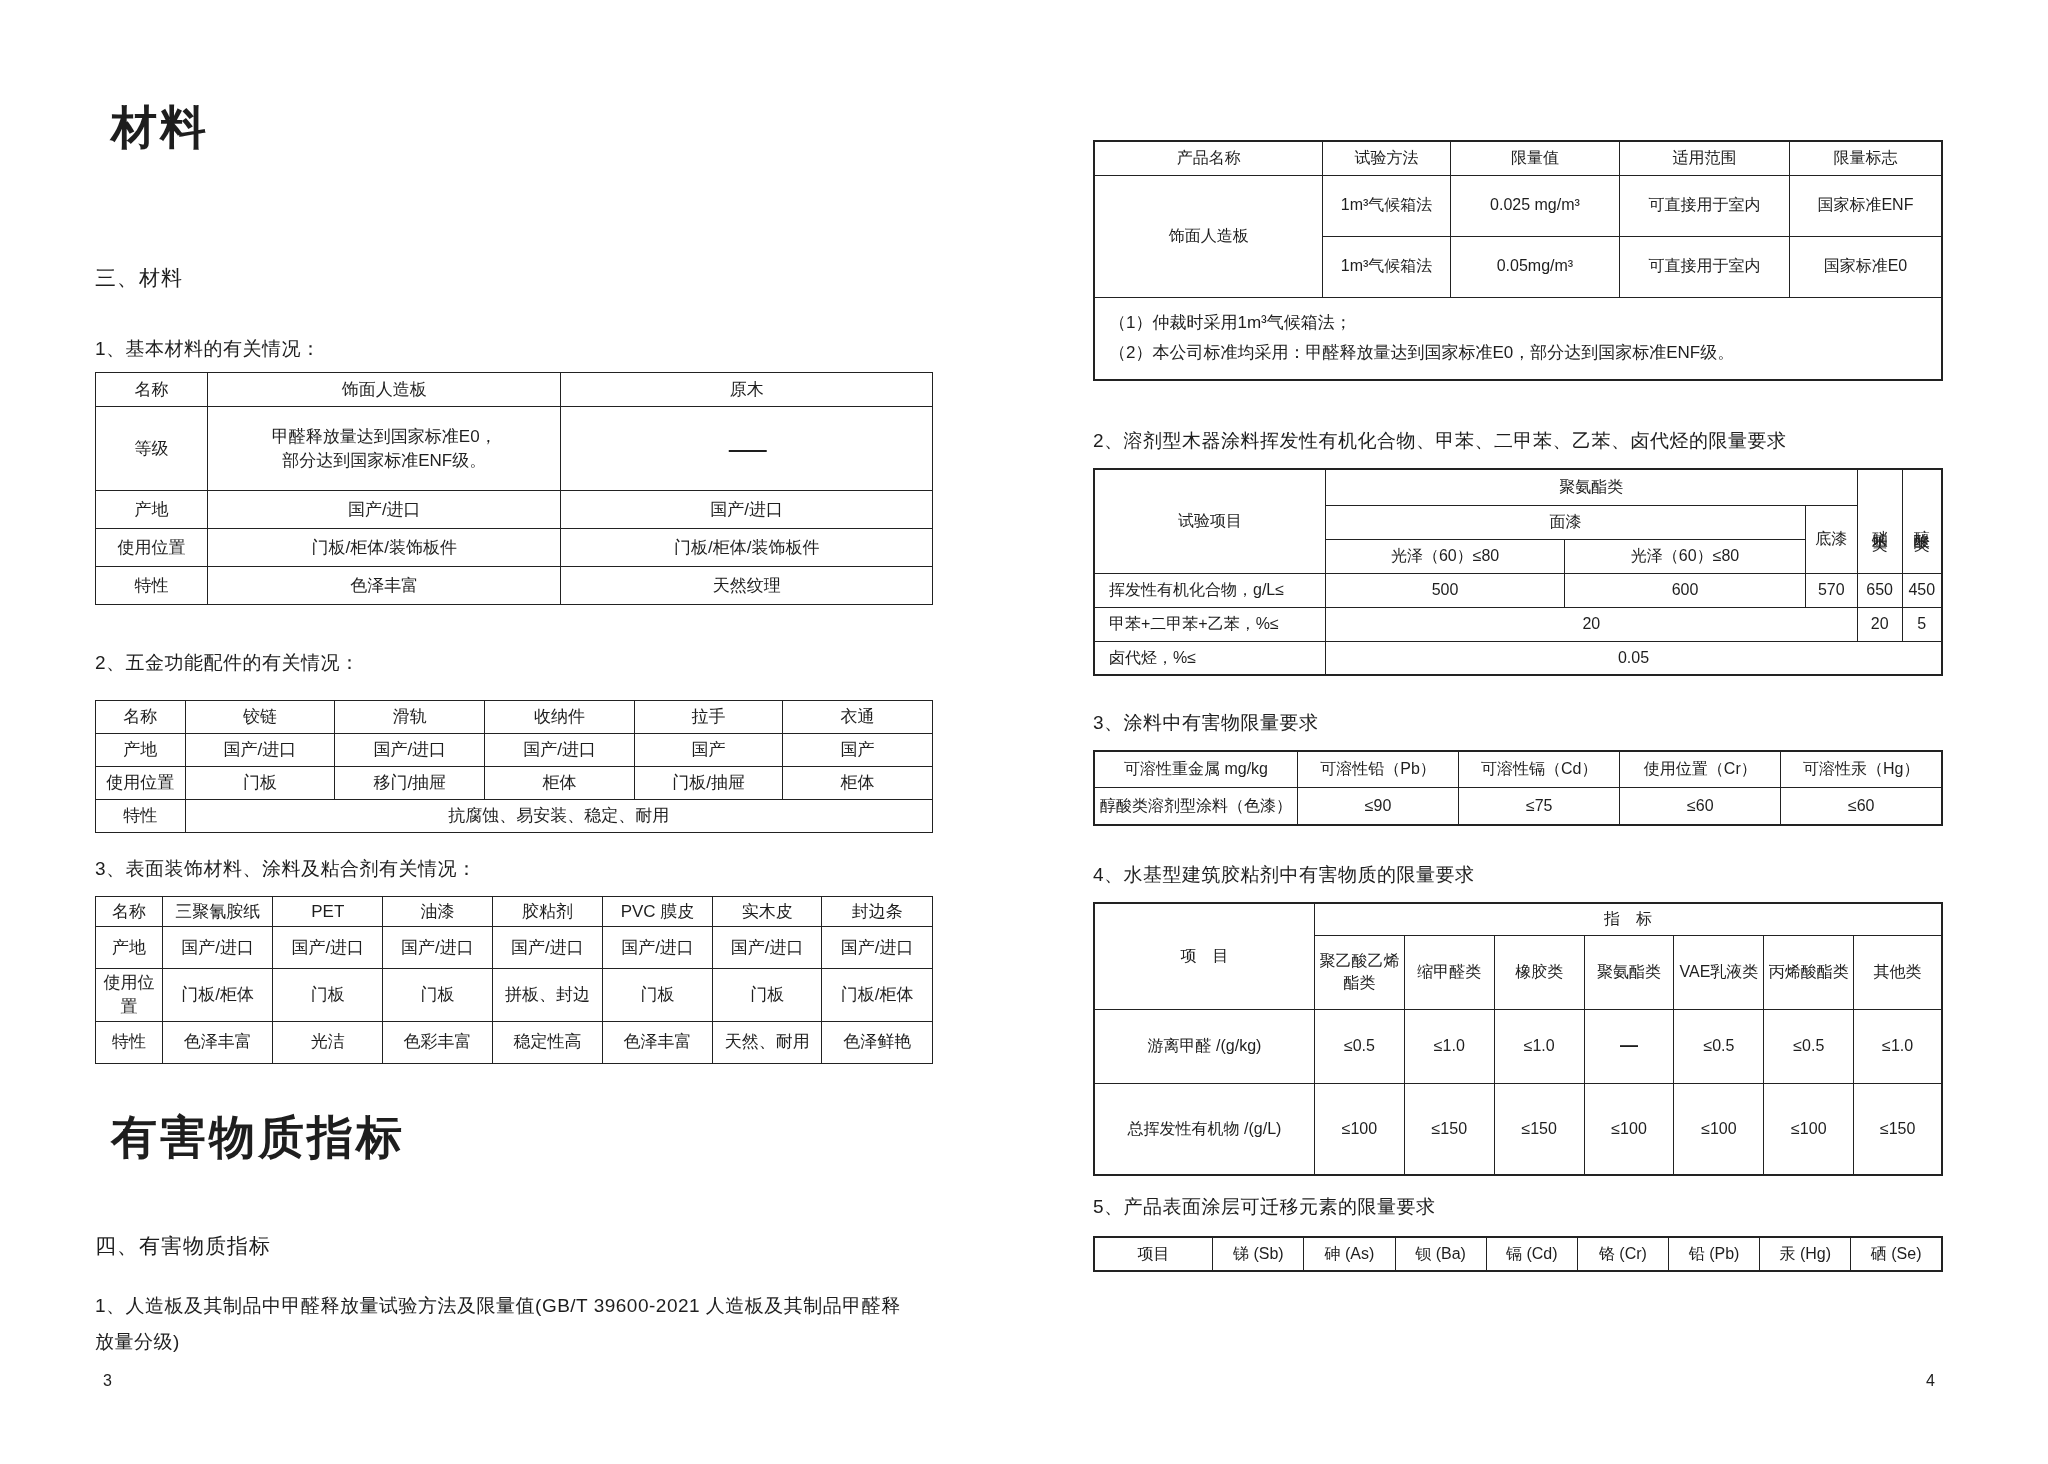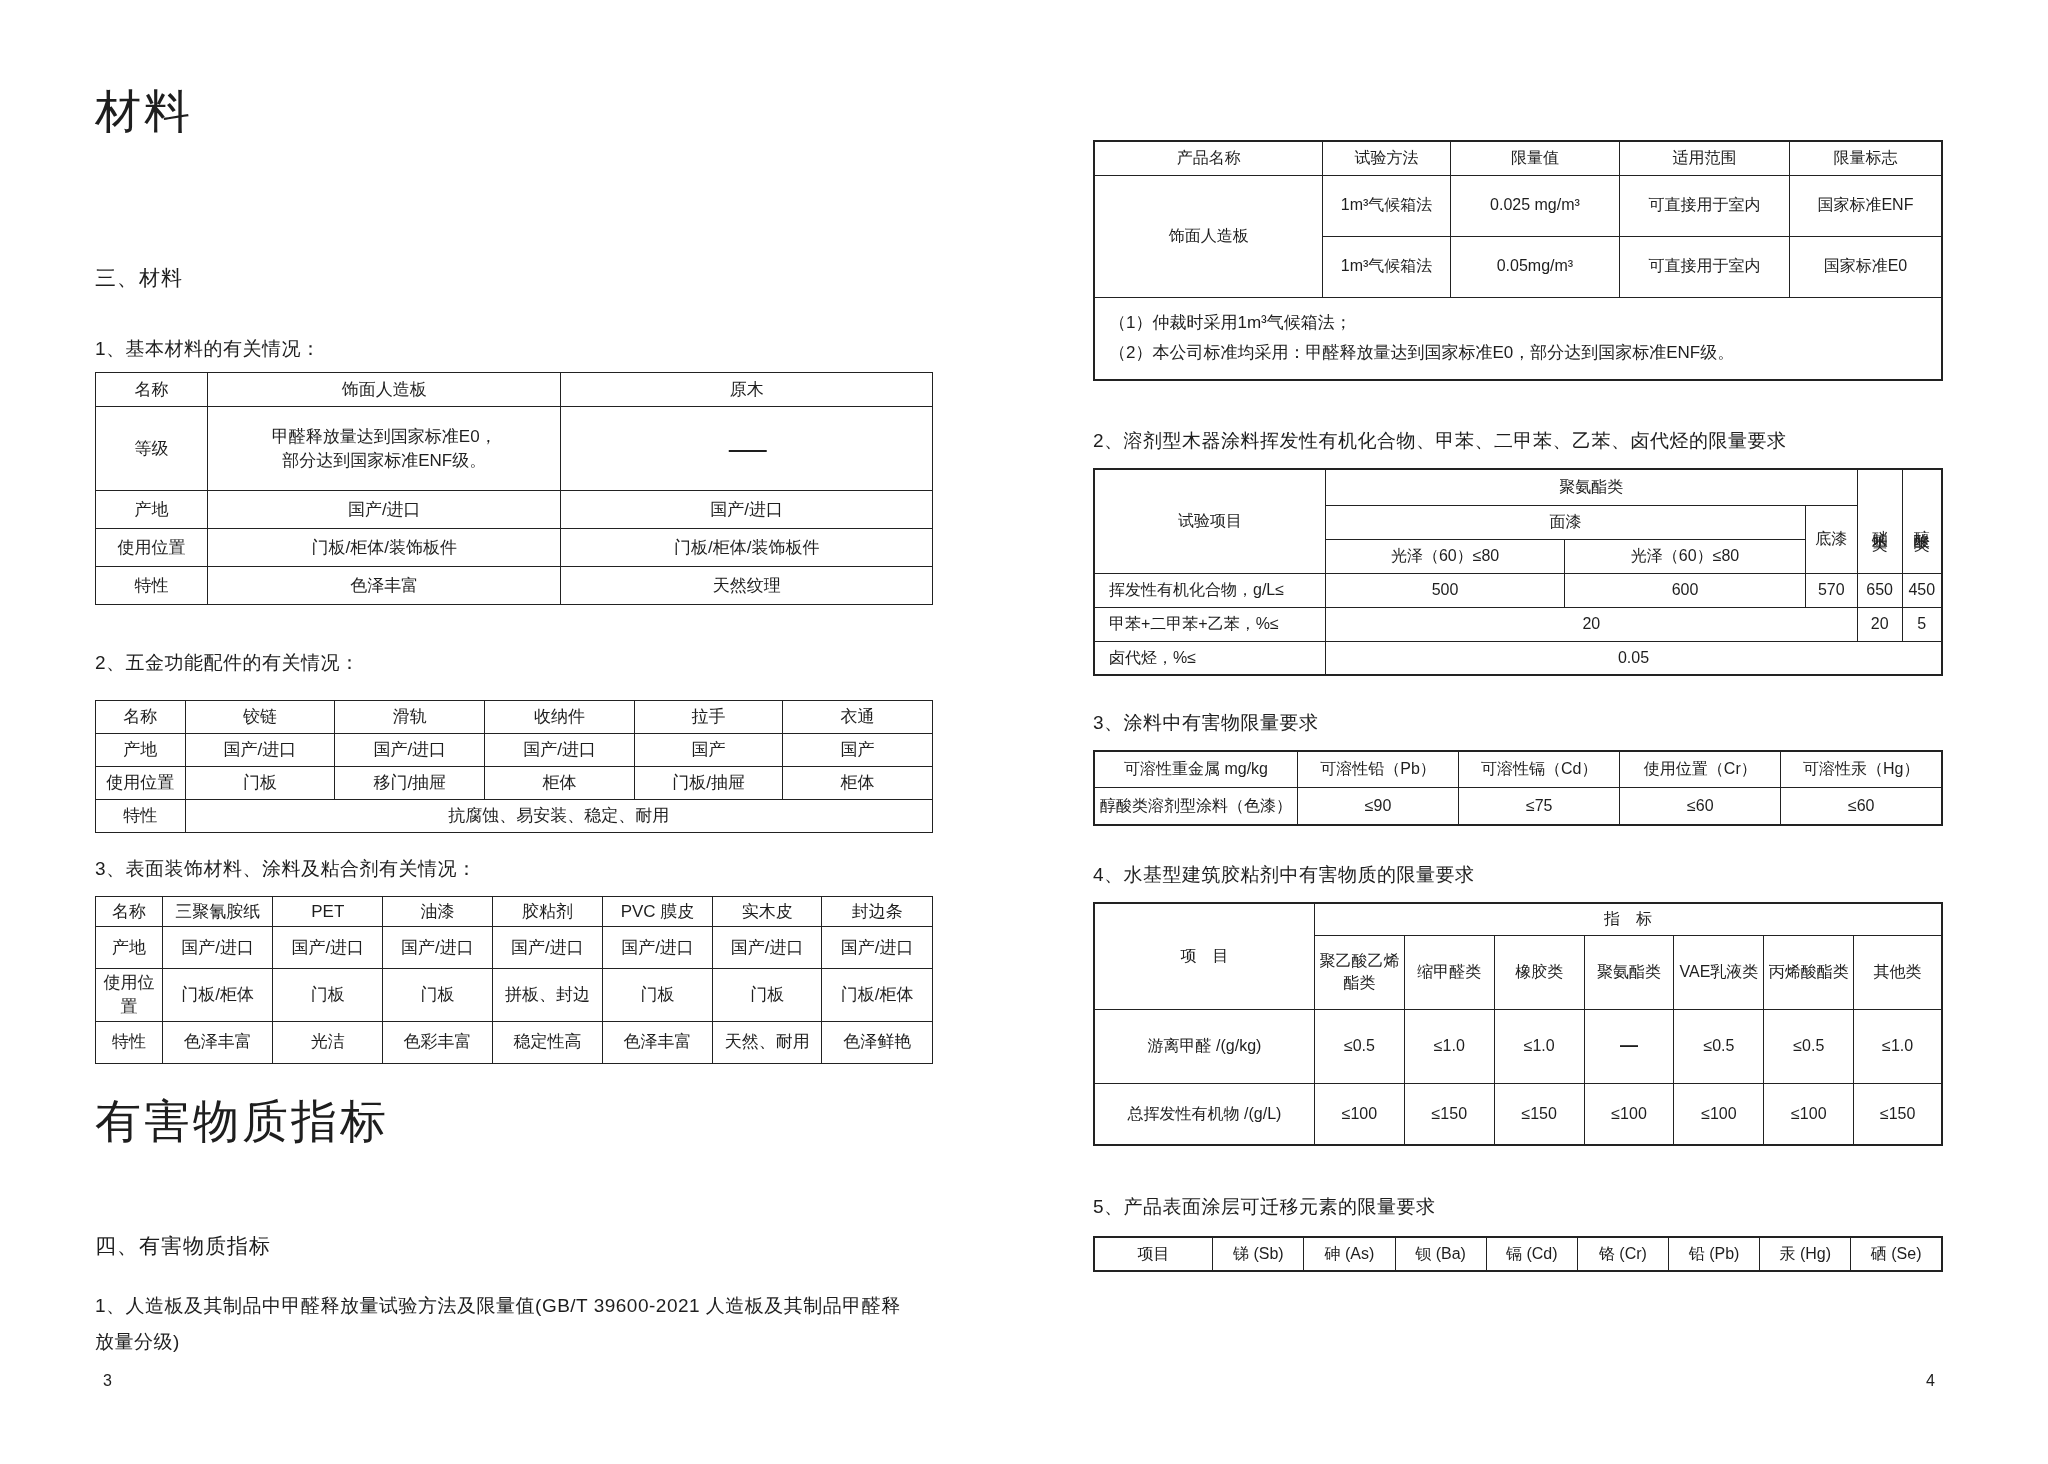--- a/index.html
+++ b/index.html
@@ -5,21 +5,21 @@
   html,body{margin:0;padding:0;}
   body{
     width:2048px;height:1464px;background:#ffffff;position:relative;
     font-family:"Liberation Sans","DejaVu Sans",sans-serif;color:#1e1e1e;
     -webkit-font-smoothing:antialiased;
   }
   .page{position:absolute;top:0;height:1464px;}
   #page-left{left:95px;width:838px;}
   #page-right{left:1093px;width:850px;}
   .abs{position:absolute;left:0;}
-  .big-title{font-size:46px;font-weight:400;letter-spacing:3px;line-height:1.1;margin:0;}
+  .big-title{font-size:46px;font-weight:700;letter-spacing:3px;line-height:1.1;margin:16px;}
   .h2{font-size:21px;letter-spacing:1px;}
   .h3{font-size:19px;letter-spacing:0.5px;}
   .para{font-size:19px;line-height:1.9;letter-spacing:0.5px;}
   .pagenum{font-size:16px;}
   table{border-collapse:collapse;table-layout:fixed;width:100%;}
   td{
     border:1px solid #222;text-align:center;vertical-align:middle;
     font-size:16px;line-height:1.4;padding:2px 4px;word-break:break-all;
   }
   .left-tbl td{font-size:17px;}
@@ -346,21 +346,21 @@
       <tr style="height:74px;margin-top:44px;">
         <td>游离甲醛 /(g/kg)</td>
         <td>≤0.5</td>
         <td>≤1.0</td>
         <td>≤1.0</td>
         <td><span class="em-dash">—</span></td>
         <td>≤0.5</td>
         <td>≤0.5</td>
         <td>≤1.0</td>
       </tr>
-      <tr style="height:62px;">
+      <tr style="height:92px;">
         <td>总挥发性有机物 /(g/L)</td>
         <td>≤100</td>
         <td>≤150</td>
         <td>≤150</td>
         <td>≤100</td>
         <td>≤100</td>
         <td>≤100</td>
         <td>≤150</td>
       </tr>
     </tbody>

